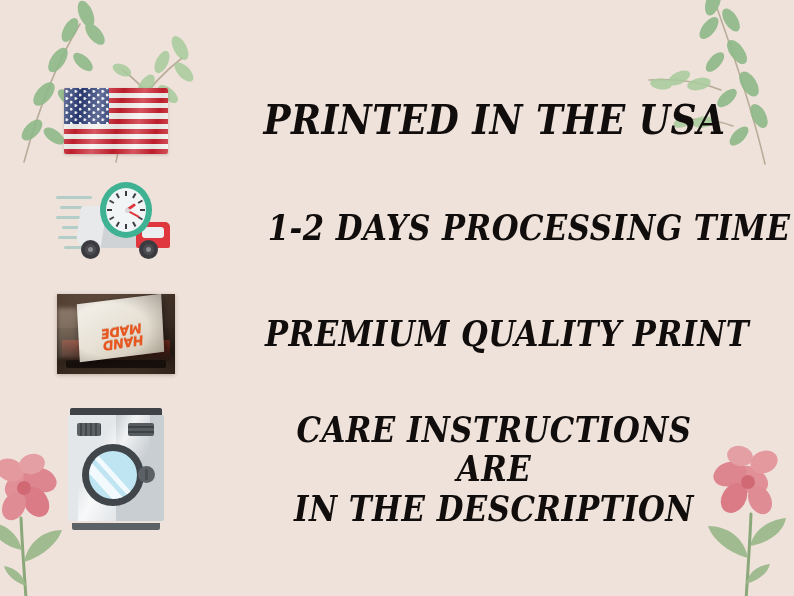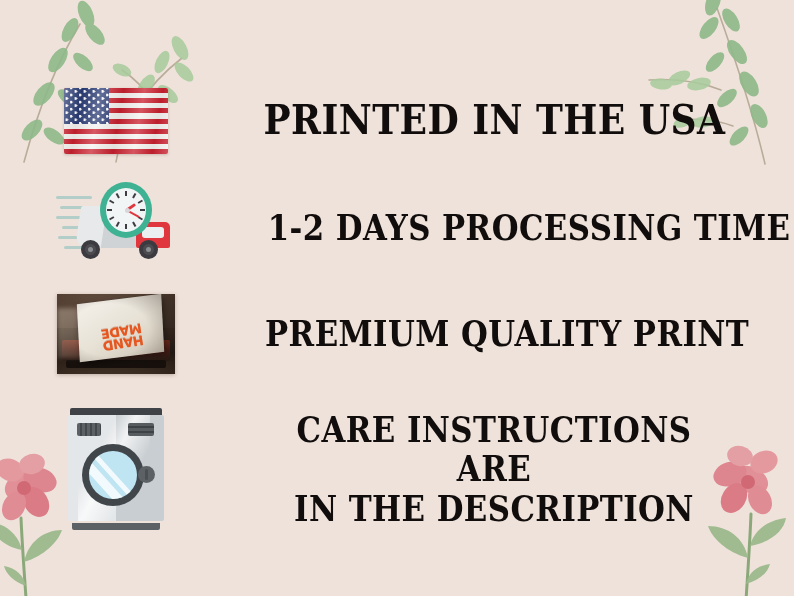--- a/index.html
+++ b/index.html
@@ -31,20 +31,21 @@
   .deco-bl { left: -12px; bottom: -8px; }
   .deco-br { right: -6px; bottom: -10px; }
 
   
   .row {
     position: absolute;
     display: flex;
     align-items: center;
     left: 0;
     width: 794px;
+    font-style: italic;
   }
   .icon-cell {
     position: relative;
     width: 232px;
     flex: 0 0 232px;
     height: 100%;
     display: flex;
     align-items: center;
     justify-content: center;
   }

